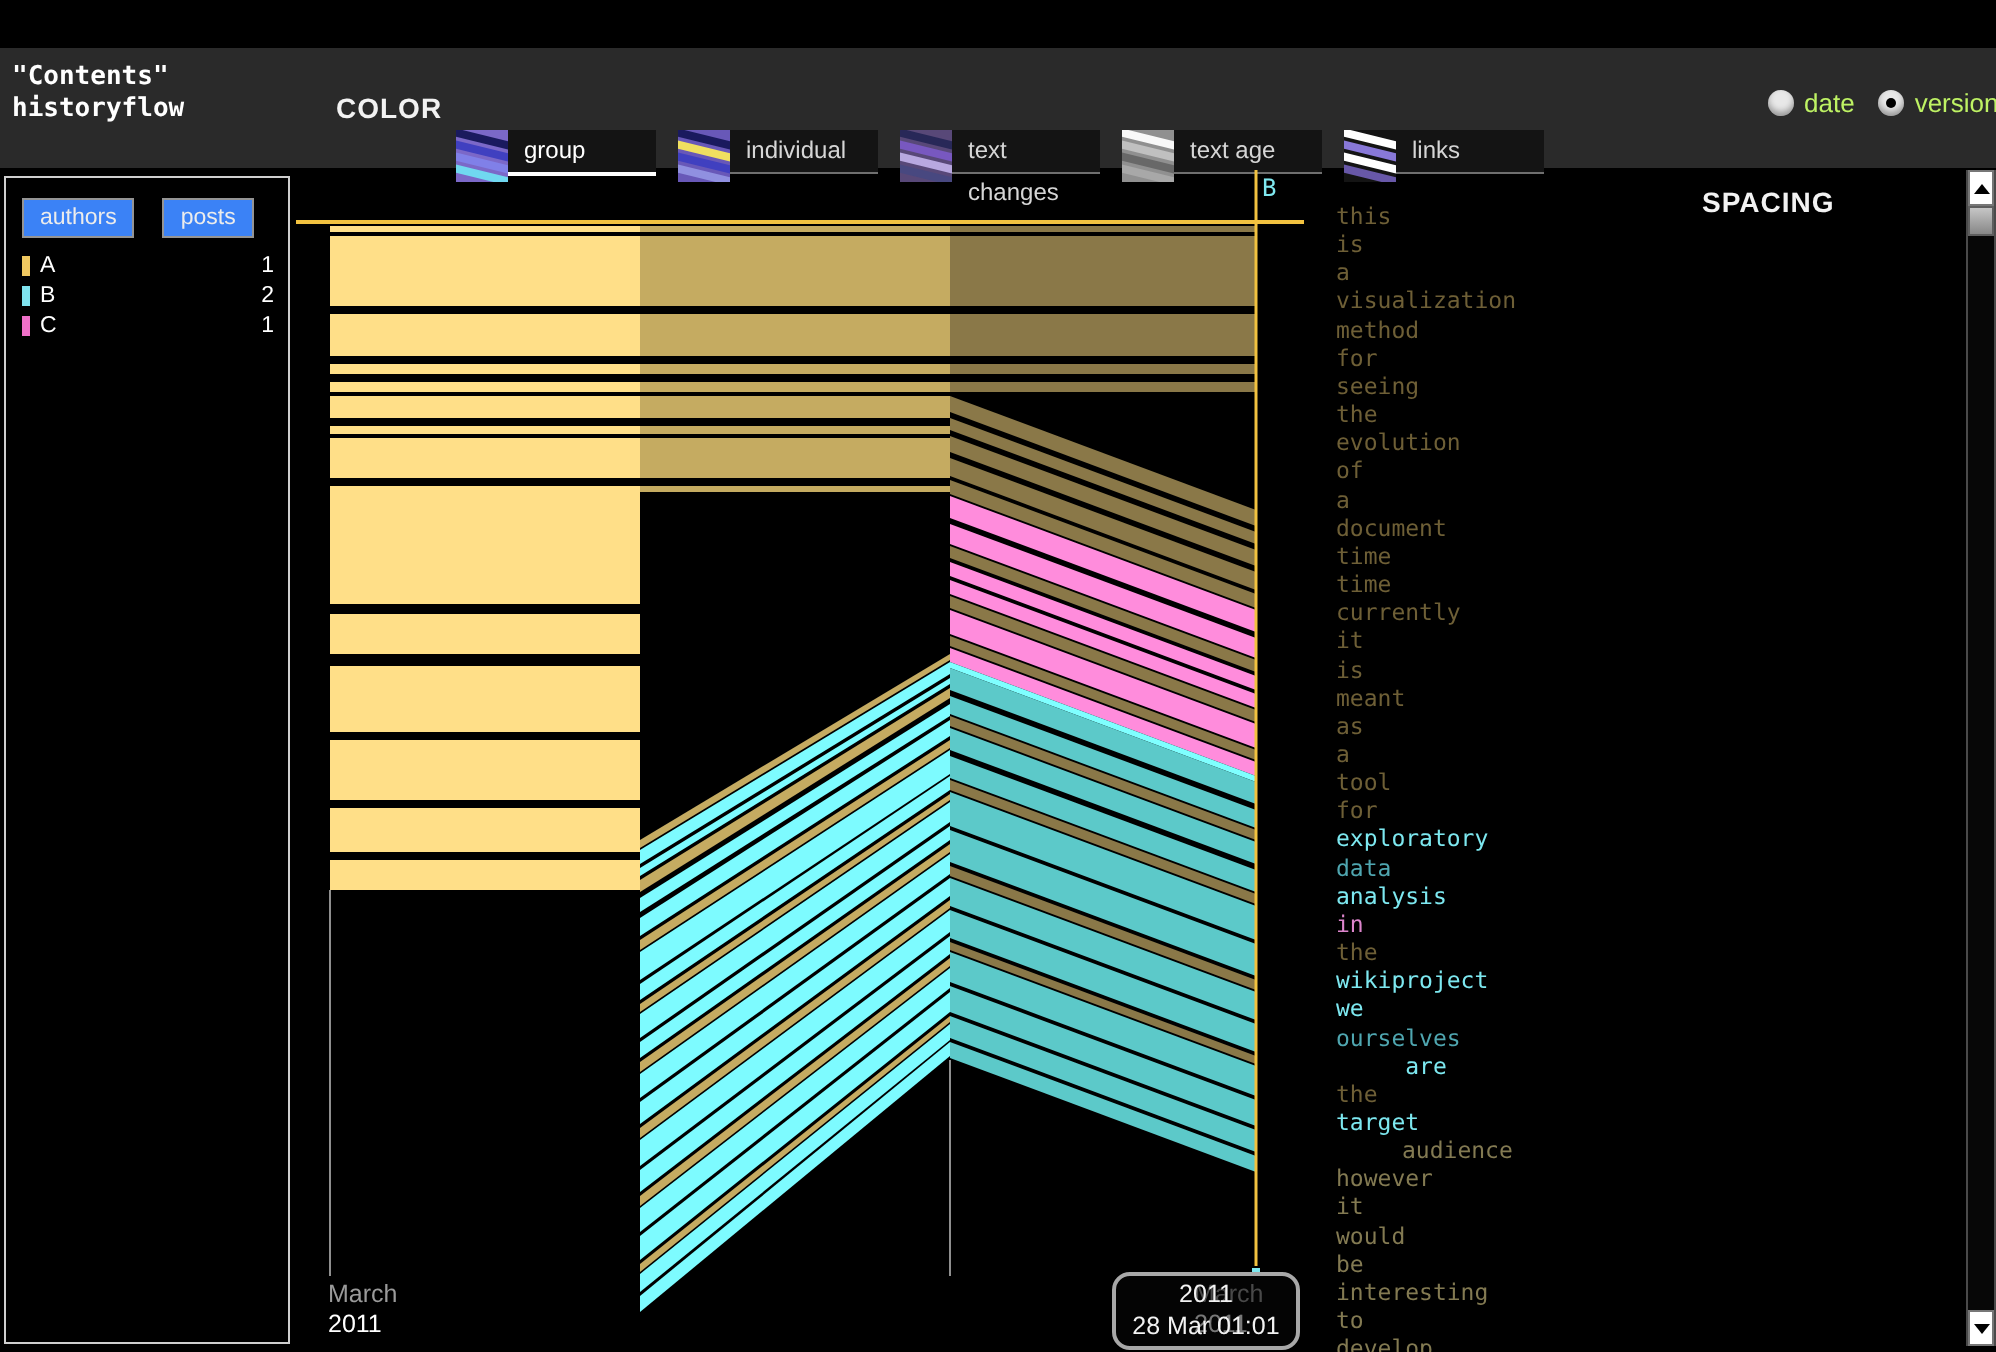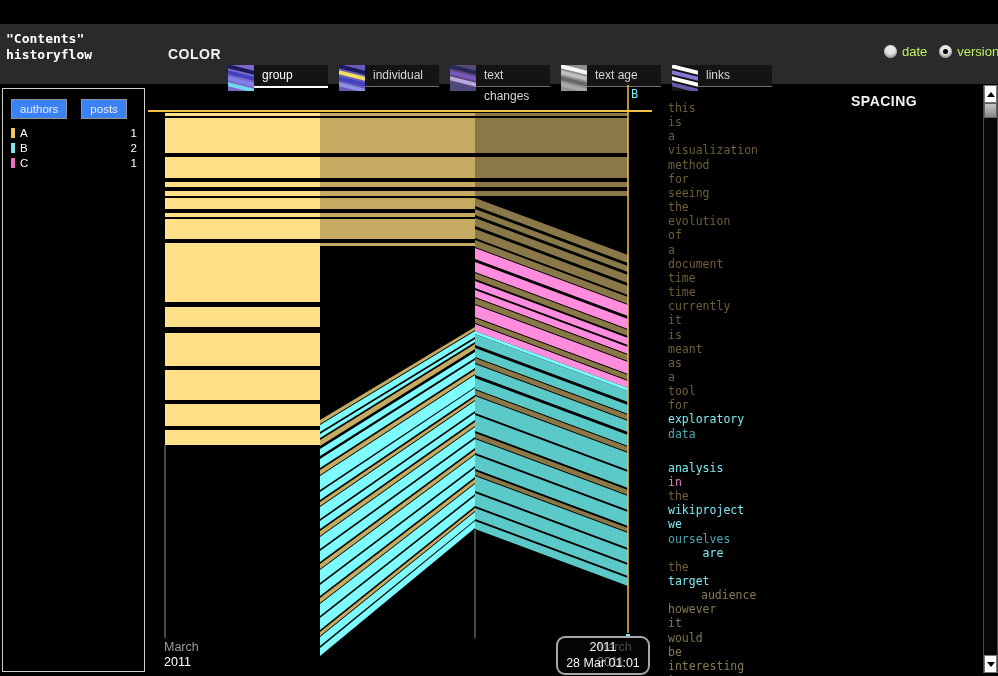--- a/index.html
+++ b/index.html
@@ -297,21 +297,21 @@
       <div style="color: rgb(110, 95, 54);">currently</div>
       <div style="color: rgb(110, 95, 54);">it</div>
       <div style="color: rgb(110, 95, 54);">is</div>
       <div style="color: rgb(110, 95, 54);">meant</div>
       <div style="color: rgb(110, 95, 54);">as</div>
       <div style="color: rgb(110, 95, 54);">a</div>
       <div style="color: rgb(110, 95, 54);">tool</div>
       <div style="color: rgb(110, 95, 54);">for</div>
       <div style="color: rgb(125, 232, 240);">exploratory</div>
       <div style="color: rgb(79, 166, 176);">data</div>
-      <div style="color: rgb(125, 232, 240); margin-top: 20px;">analysis</div>
+      <div style="color: rgb(125, 232, 240);">analysis</div>
       <div style="color: rgb(221, 133, 204);">in</div>
       <div style="color: rgb(110, 95, 54);">the</div>
       <div style="color: rgb(125, 232, 240);">wikiproject</div>
       <div style="color: rgb(125, 232, 240);">we</div>
       <div style="color: rgb(79, 166, 176);">ourselves</div>
       <div style="color: rgb(125, 232, 240); text-align: center;">are</div>
       <div style="color: rgb(110, 95, 54);">the</div>
       <div style="color: rgb(125, 232, 240);">target</div>
       <div style="color: rgb(131, 122, 82); margin-left: 33px;">audience</div>
       <div style="color: rgb(131, 122, 82);">however</div>

